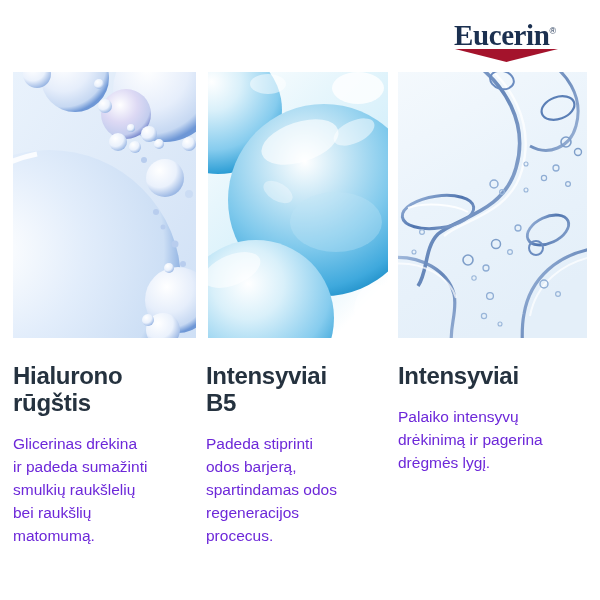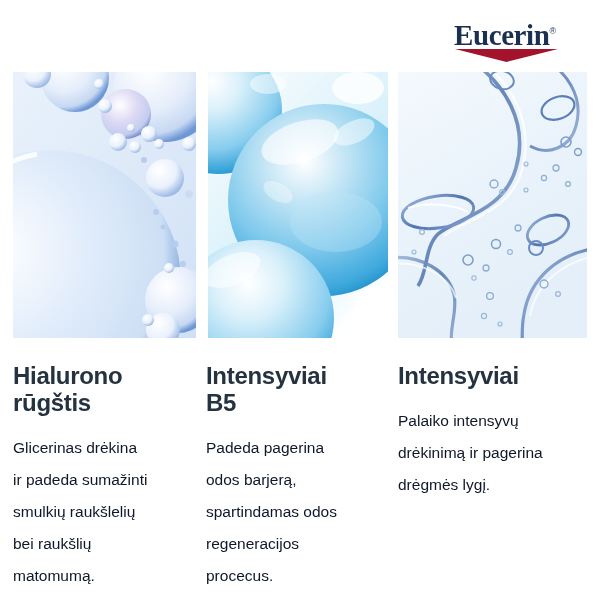--- a/index.html
+++ b/index.html
@@ -97,22 +97,22 @@
     line-height: 27px;
     color: #25323f;
     letter-spacing: -0.3px;
     margin: 0 0 16px 0;
     white-space: pre-line;
   }
   .col-body {
     font-family: "Liberation Sans", sans-serif;
     font-weight: normal;
     font-size: 15.5px;
-    line-height: 32px;
-    color: #0f172a;
+    line-height: 23px;
+    color: #6d28d9;
     margin: 0;
     white-space: pre-line;
   }
 </style>
 </head>
 <body>
 
 <div class="page">
 
   <div class="logo-wrap">
@@ -302,21 +302,21 @@
       <p class="col-body">Glicerinas drėkina
 ir padeda sumažinti
 smulkių raukšlelių
 bei raukšlių
 matomumą.</p>
     </div>
 
     <div class="col col-2">
       <h2 class="col-title">Intensyviai
 B5</h2>
-      <p class="col-body">Padeda pagerina
+      <p class="col-body">Padeda stiprinti
 odos barjerą,
 spartindamas odos
 regeneracijos
 procecus.</p>
     </div>
 
     <div class="col col-3">
       <h2 class="col-title">Intensyviai</h2>
       <p class="col-body">Palaiko intensyvų
 drėkinimą ir pagerina

